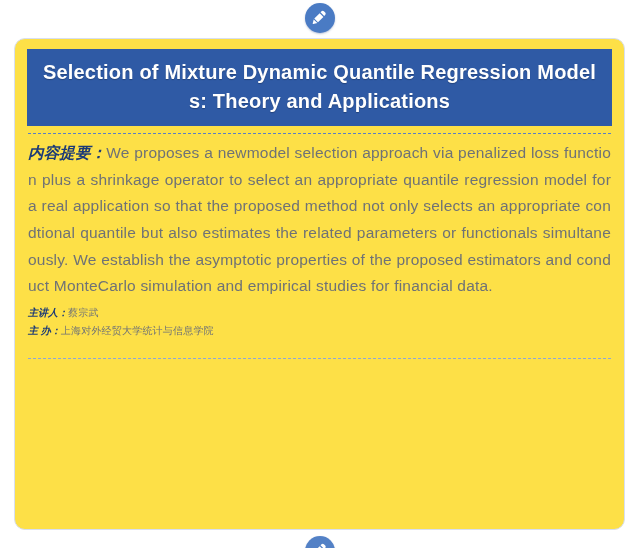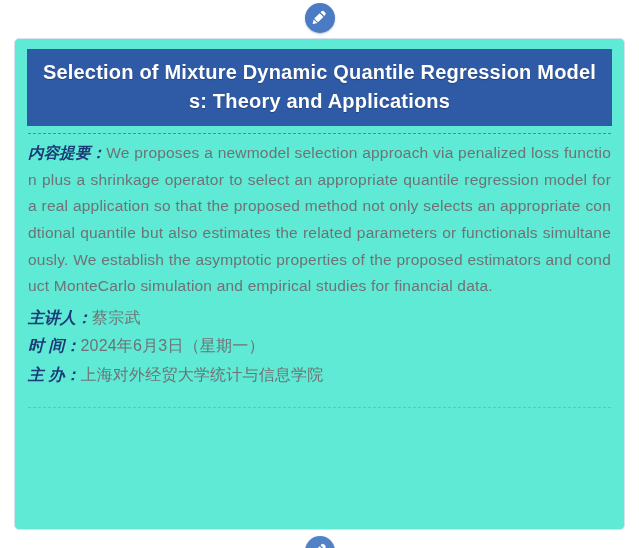--- a/index.html
+++ b/index.html
@@ -61,23 +61,23 @@
   }
 
   
   .card {
     position: absolute;
     left: 14px;
     top: 38px;
     width: 611px;
     height: 492px;
     box-sizing: border-box;
-    background: #5eead4;
+    background: #fde047;
     border: 1px solid #d7dff1;
-    border-radius: 5px;
+    border-radius: 11px;
     padding: 10px 12px 0 12px;
     overflow: hidden;
   }
 
   
   .title-banner {
     background: #2f5aa5;
     color: #ffffff;
     text-align: center;
     padding: 9px 8px 10px 8px;
@@ -109,21 +109,21 @@
   .lbl {
     color: #1b3a77;
     font-weight: bold;
     font-style: italic;
     letter-spacing: 0;
   }
 
   
   .meta {
     margin: 2px 1px 0 1px;
-    font-size: 16px;
+    font-size: 10px;
     line-height: 1.78;
     color: #6f7276;
     letter-spacing: 0.2px;
   }
   .meta-row { white-space: nowrap; }
   .meta-time-row {
     padding-left: 66px;
     color: #2b3a55;
     font-weight: bold;
     font-style: italic;
@@ -161,23 +161,20 @@
     <div class="abstract">
       <span class="lbl">内容提要：</span><span>We proposes a newmodel selection approach via penalized loss function plus a shrinkage operator to select an appropriate quantile regression model for a real application so that the proposed method not only selects an appropriate condtional quantile but also estimates the related parameters or functionals simultaneously. We establish the asymptotic properties of the proposed estimators and conduct MonteCarlo simulation and empirical studies for financial data.</span>
     </div>
 
     <div class="meta">
 
       <div class="meta-row">
         <span class="lbl">主讲人：</span><span>蔡宗武</span>
       </div>
 
-      <div class="meta-row">
-        <span class="lbl">时 间：</span><span>2024年6月3日（星期一）</span>
-      </div>
 
 
 
       <div class="meta-row">
         <span class="lbl">主 办：</span><span>上海对外经贸大学统计与信息学院</span>
       </div>
 
     </div>
 
     <hr class="bottom-rule">

